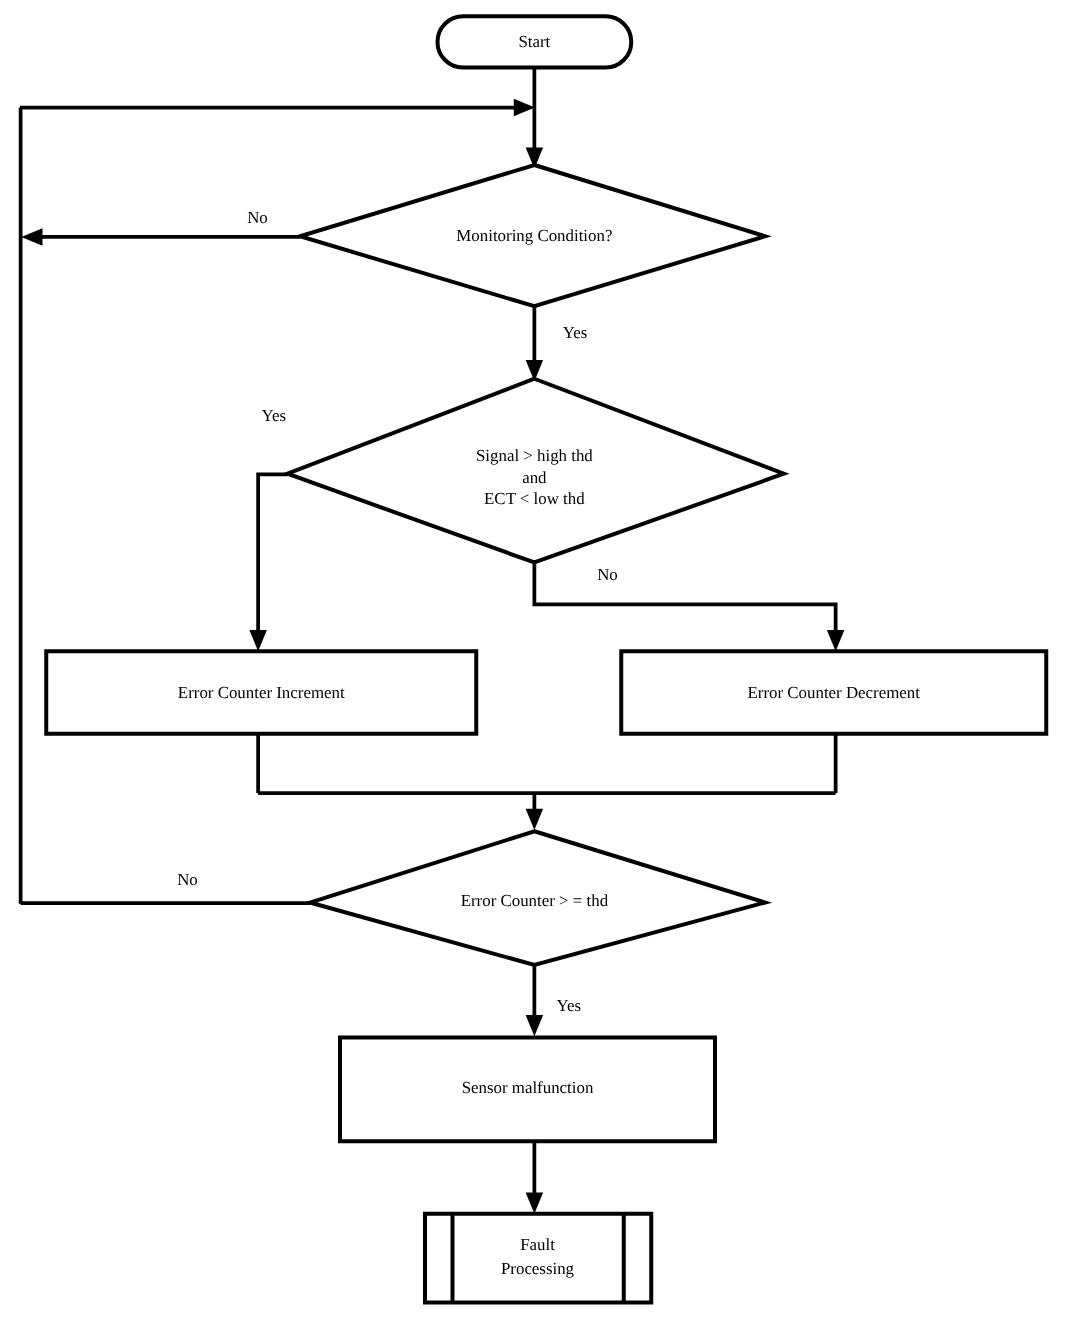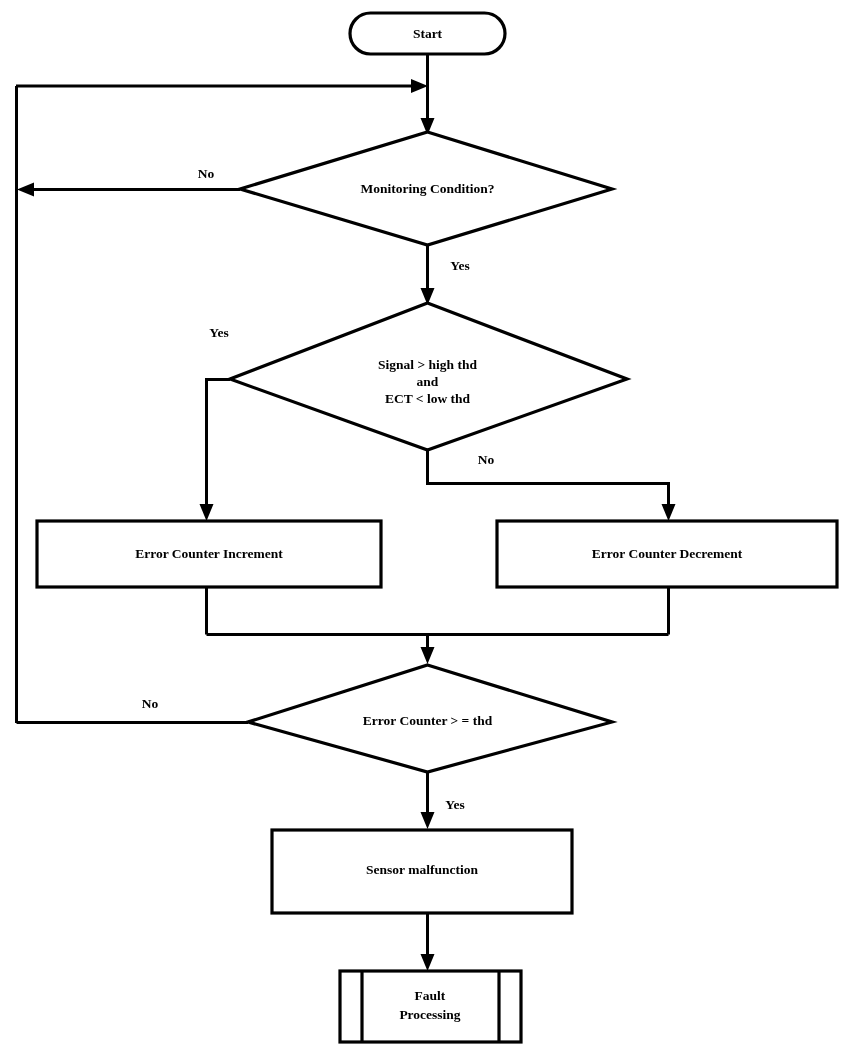--- a/index.html
+++ b/index.html
@@ -11,21 +11,20 @@
     width: 864px;
     height: 1054px;
     font-family: "Liberation Serif", "DejaVu Serif", serif;
     color: #000000;
     overflow: hidden;
   }
   #flowchart-root {
     position: relative;
     width: 864px;
     height: 824px;
-    font-weight: bold;
   }
   svg.diagram {
     position: absolute;
     top: 0;
     left: 0;
     width: 864px;
     height: 1054px;
   }
   .shape-stroke {
     fill: #ffffff;

